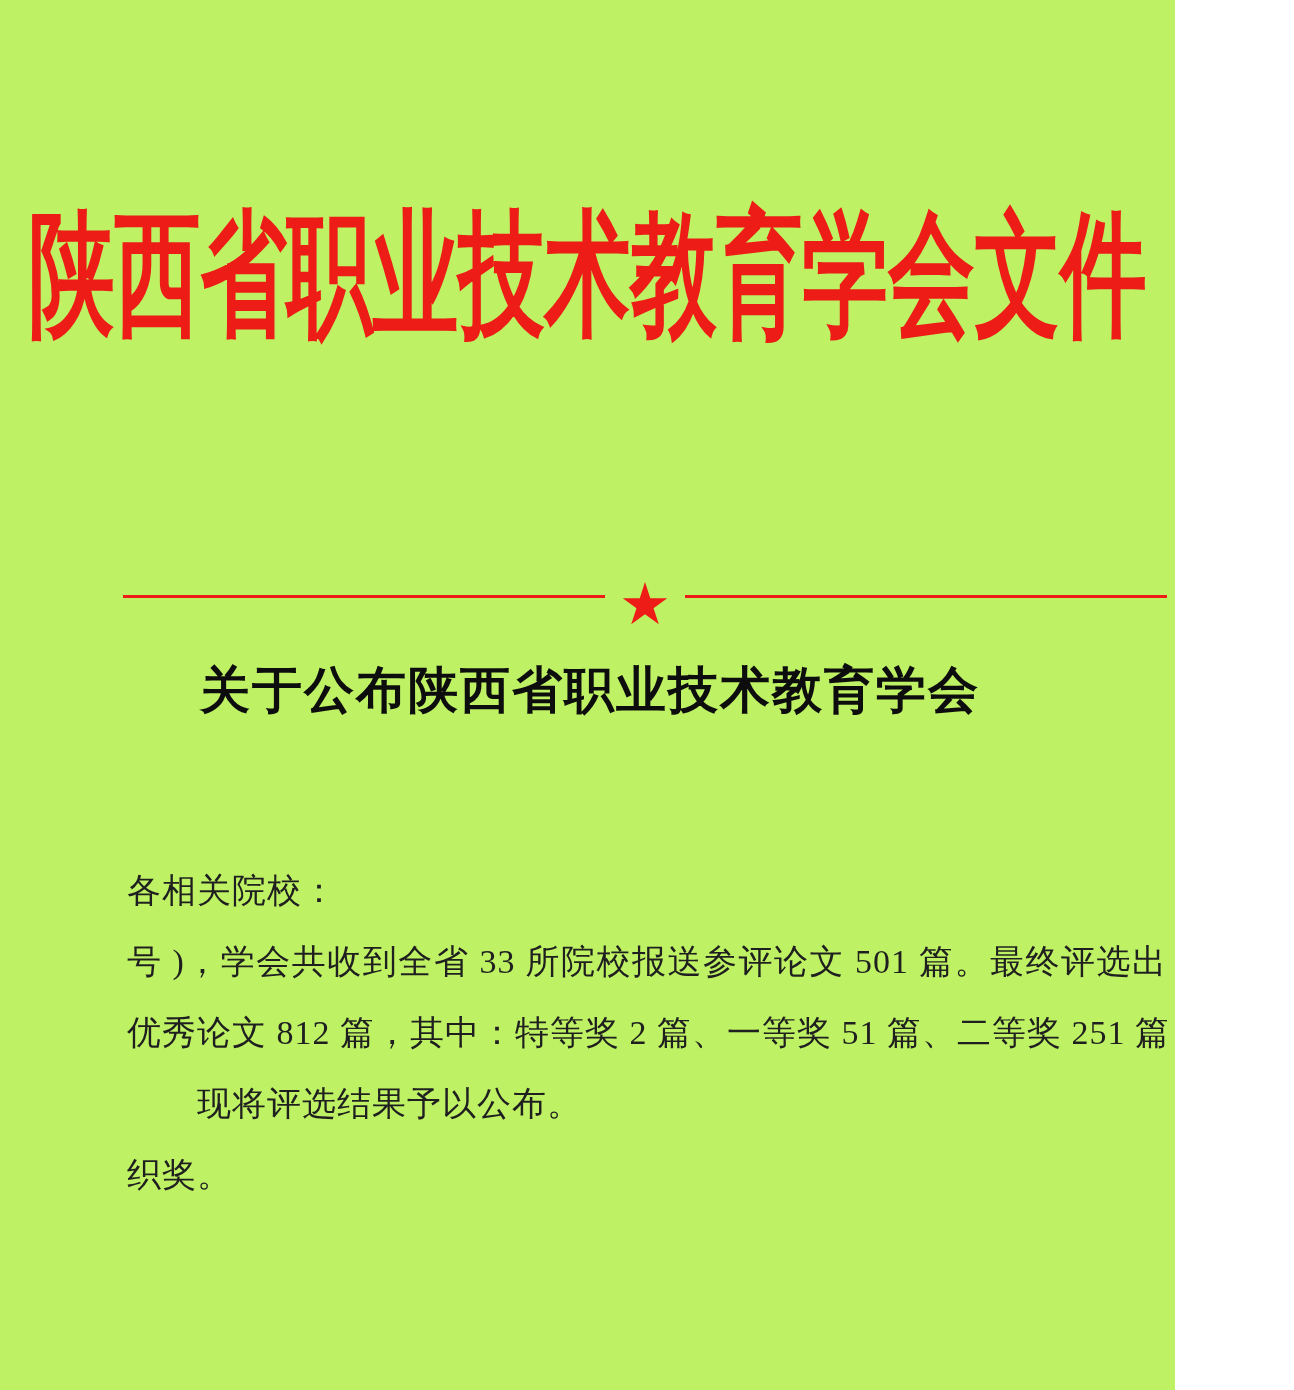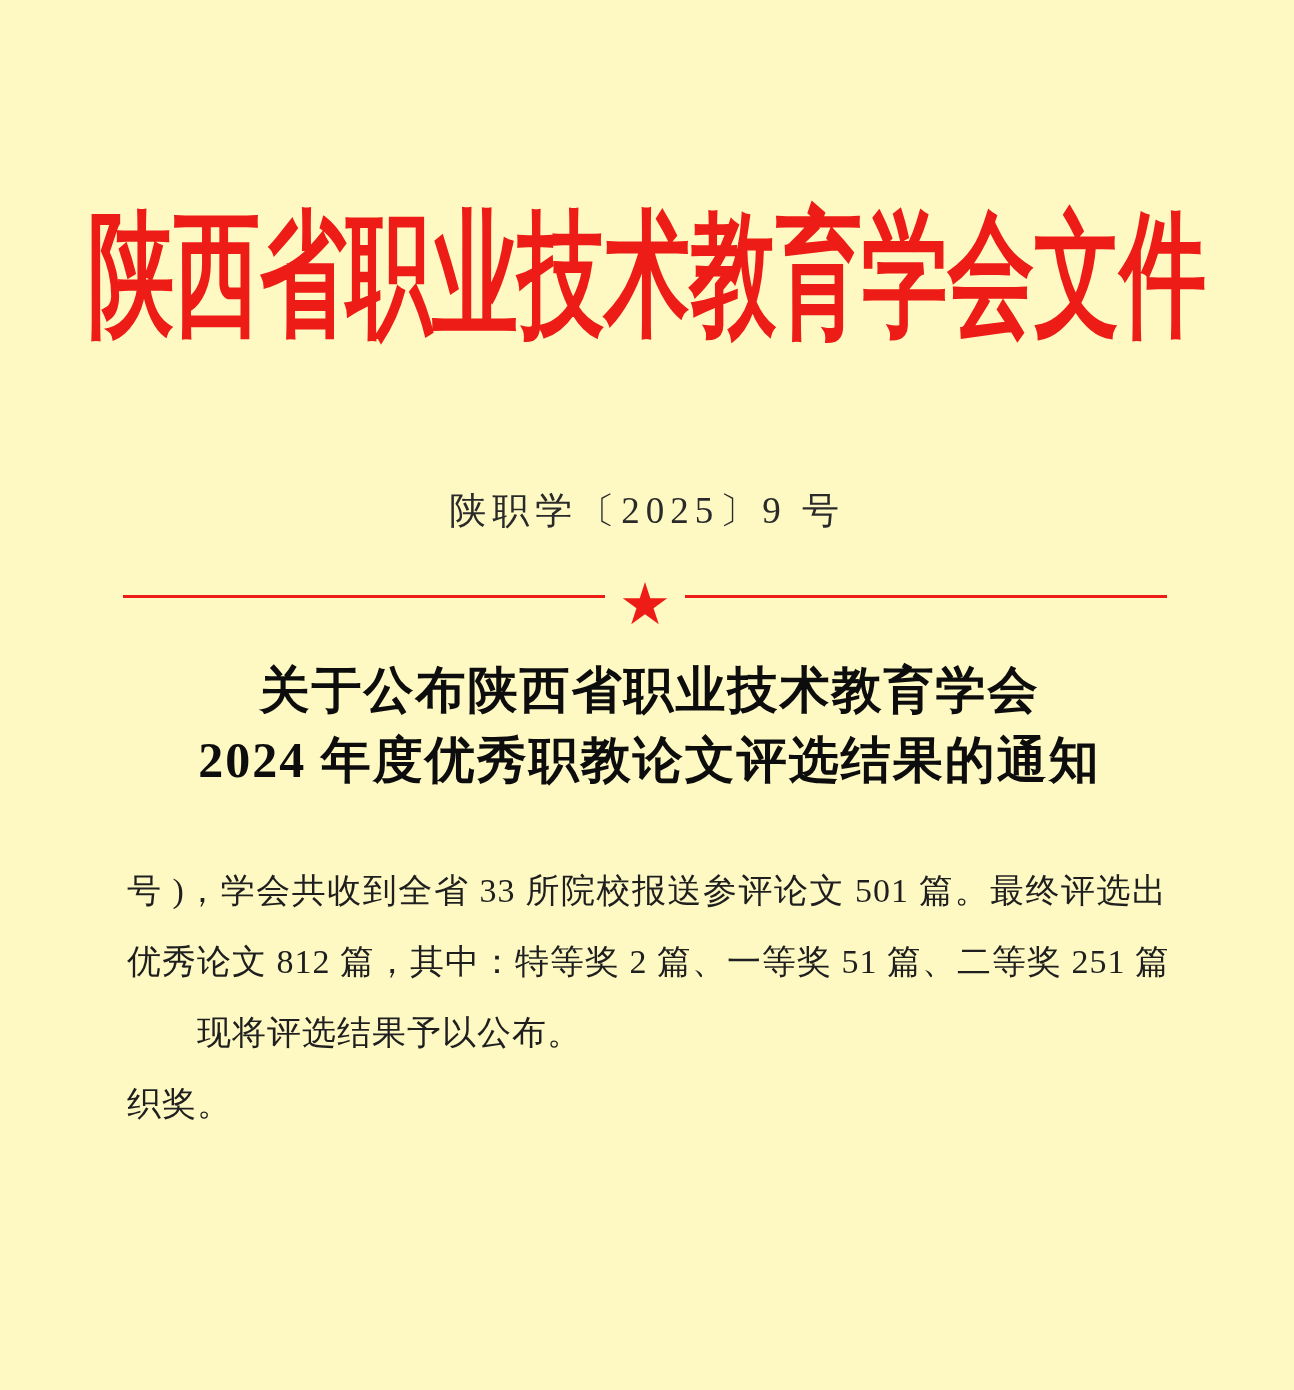--- a/index.html
+++ b/index.html
@@ -2,23 +2,23 @@
 <html><head>
 <meta charset="utf-8">
 <style>
   html, body {
     margin: 0;
     padding: 0;
     background: #ffffff;
   }
   .page {
     position: relative;
-    width: 1294px;
+    width: 1175px;
     height: 1390px;
-    background: #fef9c3;
+    background: #bef264;
     overflow: hidden;
     font-family: "Liberation Serif", "DejaVu Serif", serif;
   }
 
   
   .org-title {
     position: absolute;
     top: 207px;
     left: 0;
     right: 0;
@@ -111,33 +111,32 @@
     text-indent: 70px;
   }
 </style>
 </head>
 <body>
 
 <div class="page">
 
   <div class="org-title">陕西省职业技术教育学会文件</div>
 
-  <div class="doc-number">陕职学〔2025〕9 号</div>
 
   <div class="divider">
     <div class="seg"></div>
     <div class="star">★</div>
     <div class="seg"></div>
   </div>
 
   <div class="notice-title">
     <div>关于公布陕西省职业技术教育学会</div>
-    <div>2024 年度优秀职教论文评选结果的通知</div>
   </div>
 
   <div class="notice-body">
+    <div class="line">各相关院校：</div>
     <div class="line jline">号 )，学会共收到全省 33 所院校报送参评论文 501 篇。最终评选出</div>
     <div class="line jline">优秀论文 812 篇，其中：特等奖 2 篇、一等奖 51 篇、二等奖 251 篇、</div>
     <div class="line indent">现将评选结果予以公布。</div>
     <div class="line">织奖。</div>
   </div>
 
 </div>
 
 </body></html>

